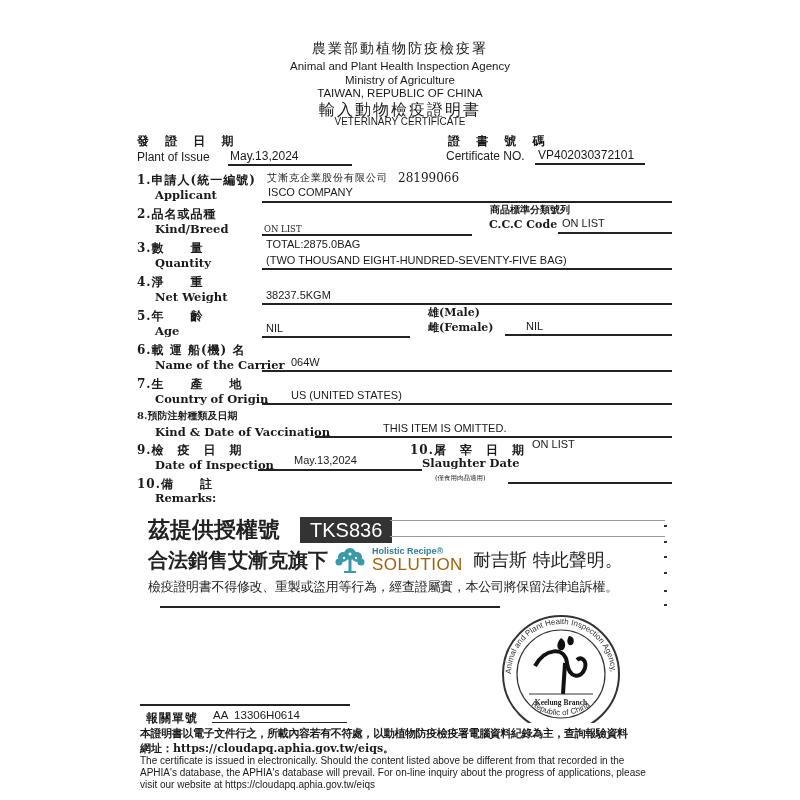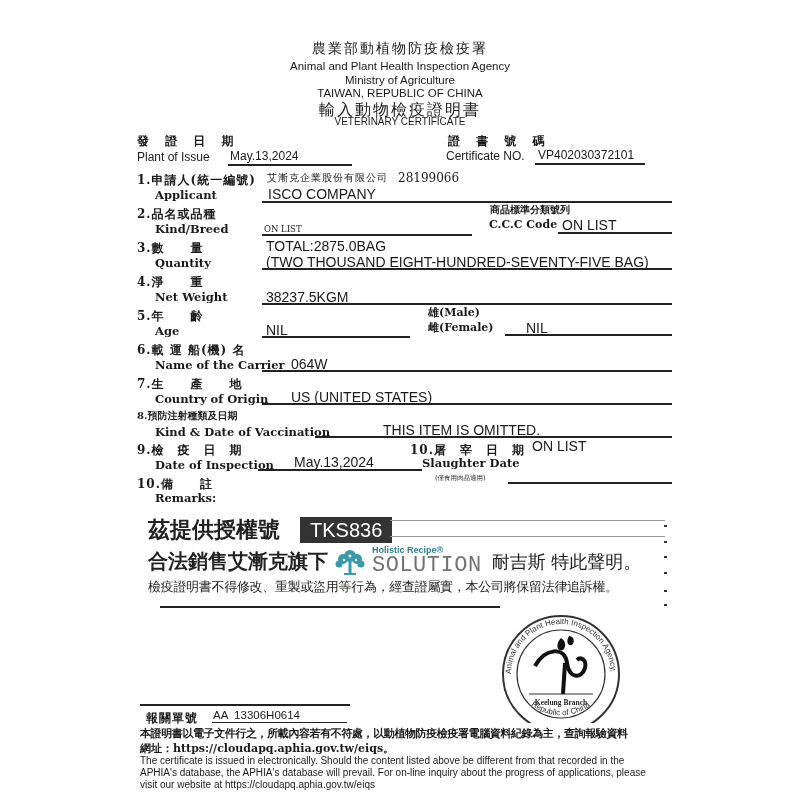--- a/index.html
+++ b/index.html
@@ -3,28 +3,28 @@
 <meta charset="utf-8">
 <style>
   html, body { margin:0; padding:0; background:#ffffff; }
   body { width:800px; height:800px; position:relative; overflow:hidden; color:#1a1a1a; }
   .abs { position:absolute; white-space:nowrap; }
   .sans { font-family:"Liberation Sans", "DejaVu Sans", sans-serif; }
   .mono { font-family:"DejaVu Serif", "Liberation Serif", serif; }
   .hdr { left:0; width:800px; text-align:center; font-family:"Liberation Sans", sans-serif; }
   .lbl-zh { font-size:12px; font-weight:bold; font-family:"DejaVu Serif", serif; letter-spacing:1px; }
   .lbl-en { font-size:11.5px; font-family:"DejaVu Serif", "Liberation Serif", serif; font-weight:bold; }
-  .val { font-size:14px; font-family:"Liberation Sans", sans-serif; }
+  .val { font-size:11px; font-family:"Liberation Sans", sans-serif; }
   .line { position:absolute; height:1.5px; background:#222; }
   .thin { height:1px; background:#333; }
   .stamp { position:absolute; left:485px; top:608px; width:150px; height:115px; }
   .banner-big { font-size:22px; font-weight:bold; font-family:"DejaVu Sans", sans-serif; color:#222; }
   .tks { background:#333; color:#fff; font-size:20px; padding:0 10px; font-family:"Liberation Sans", sans-serif; display:inline-block; line-height:26px; }
   .brand-top { font-size:9px; color:#2f7f8f; font-family:"Liberation Sans", sans-serif; font-weight:bold; }
-  .brand-main { font-size:22px; color:#737373; font-family:Liberation Mono, monospace; letter-spacing:0.5px; }
+  .brand-main { font-size:17px; color:#a16207; font-family:Liberation Sans, sans-serif; letter-spacing:0.5px; }
   .dot { position:absolute; left:664px; width:3px; height:2px; background:#333; }
 </style>
 </head>
 <body>
 
 <div class="abs hdr" style="top:40px;font-size:14px;font-family:'DejaVu Serif',serif;letter-spacing:2px;">農業部動植物防疫檢疫署</div>
 <div class="abs hdr" style="top:60px;font-size:11.5px;">Animal and Plant Health Inspection Agency</div>
 <div class="abs hdr" style="top:74px;font-size:11.5px;">Ministry of Agriculture</div>
 <div class="abs hdr" style="top:87px;font-size:11.5px;">TAIWAN, REPUBLIC OF CHINA</div>
 <div class="abs hdr" style="top:100px;font-size:16px;font-family:'DejaVu Serif',serif;letter-spacing:2px;">輸入動物檢疫證明書</div>

